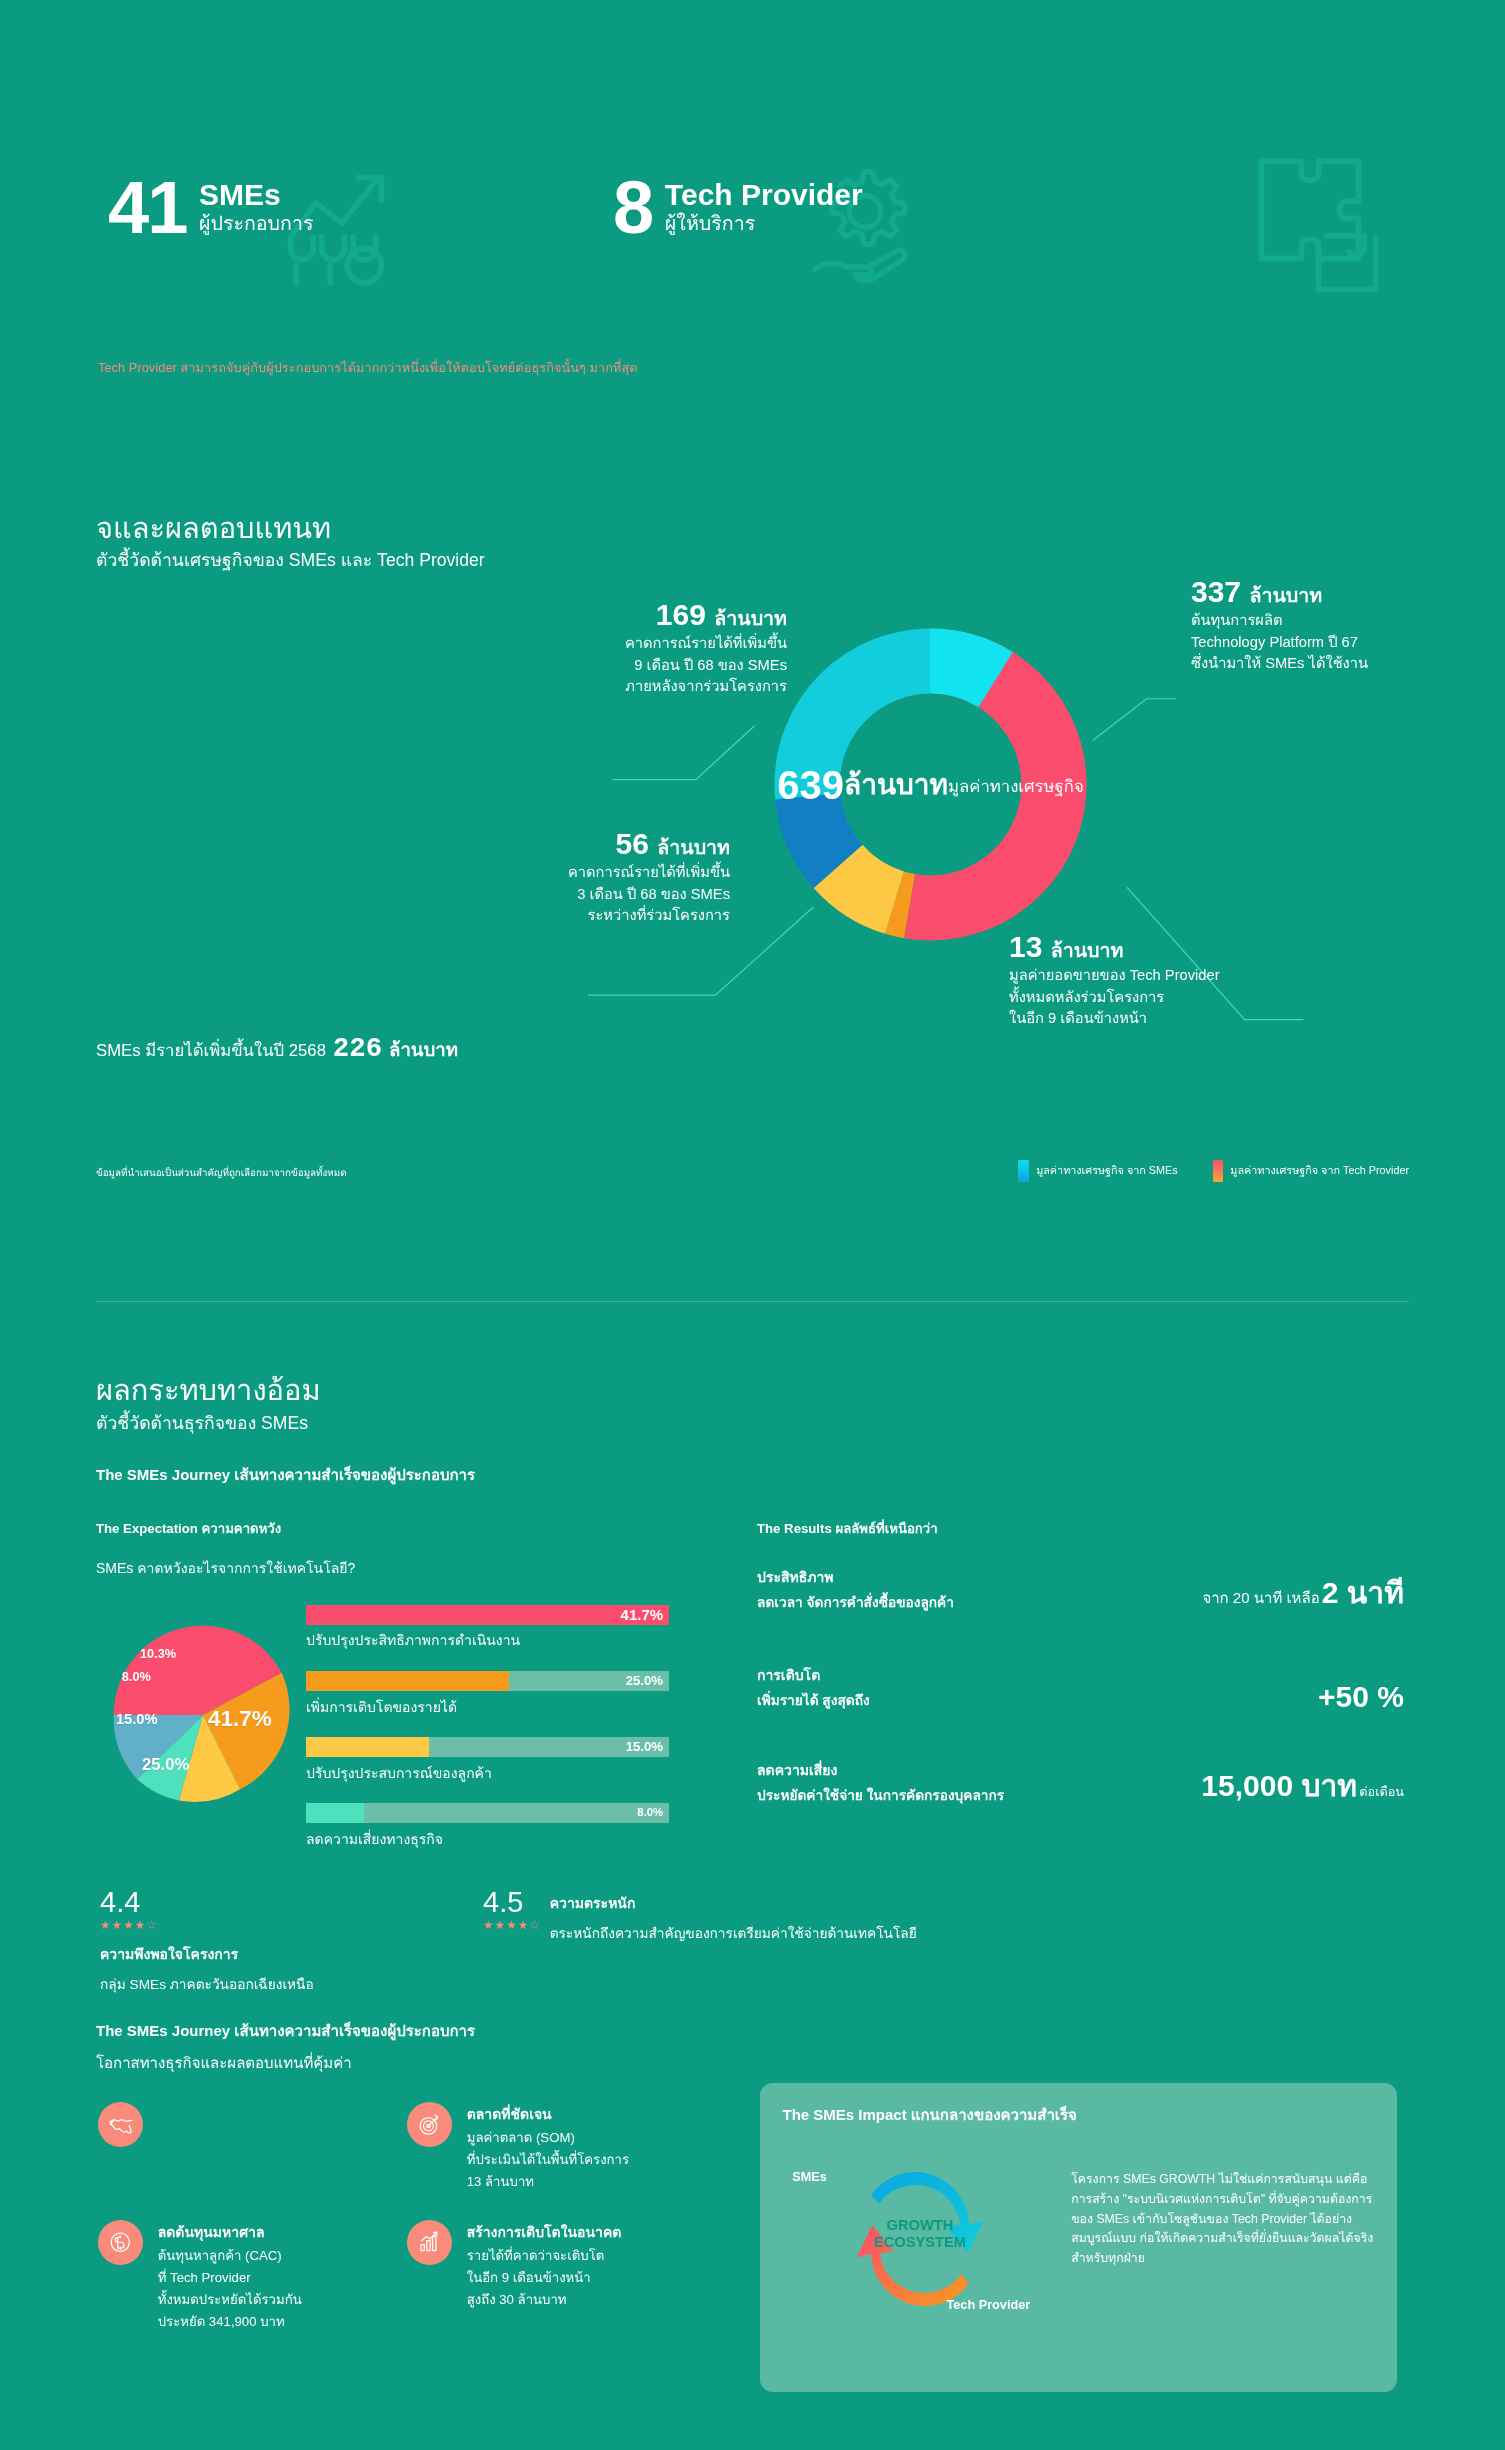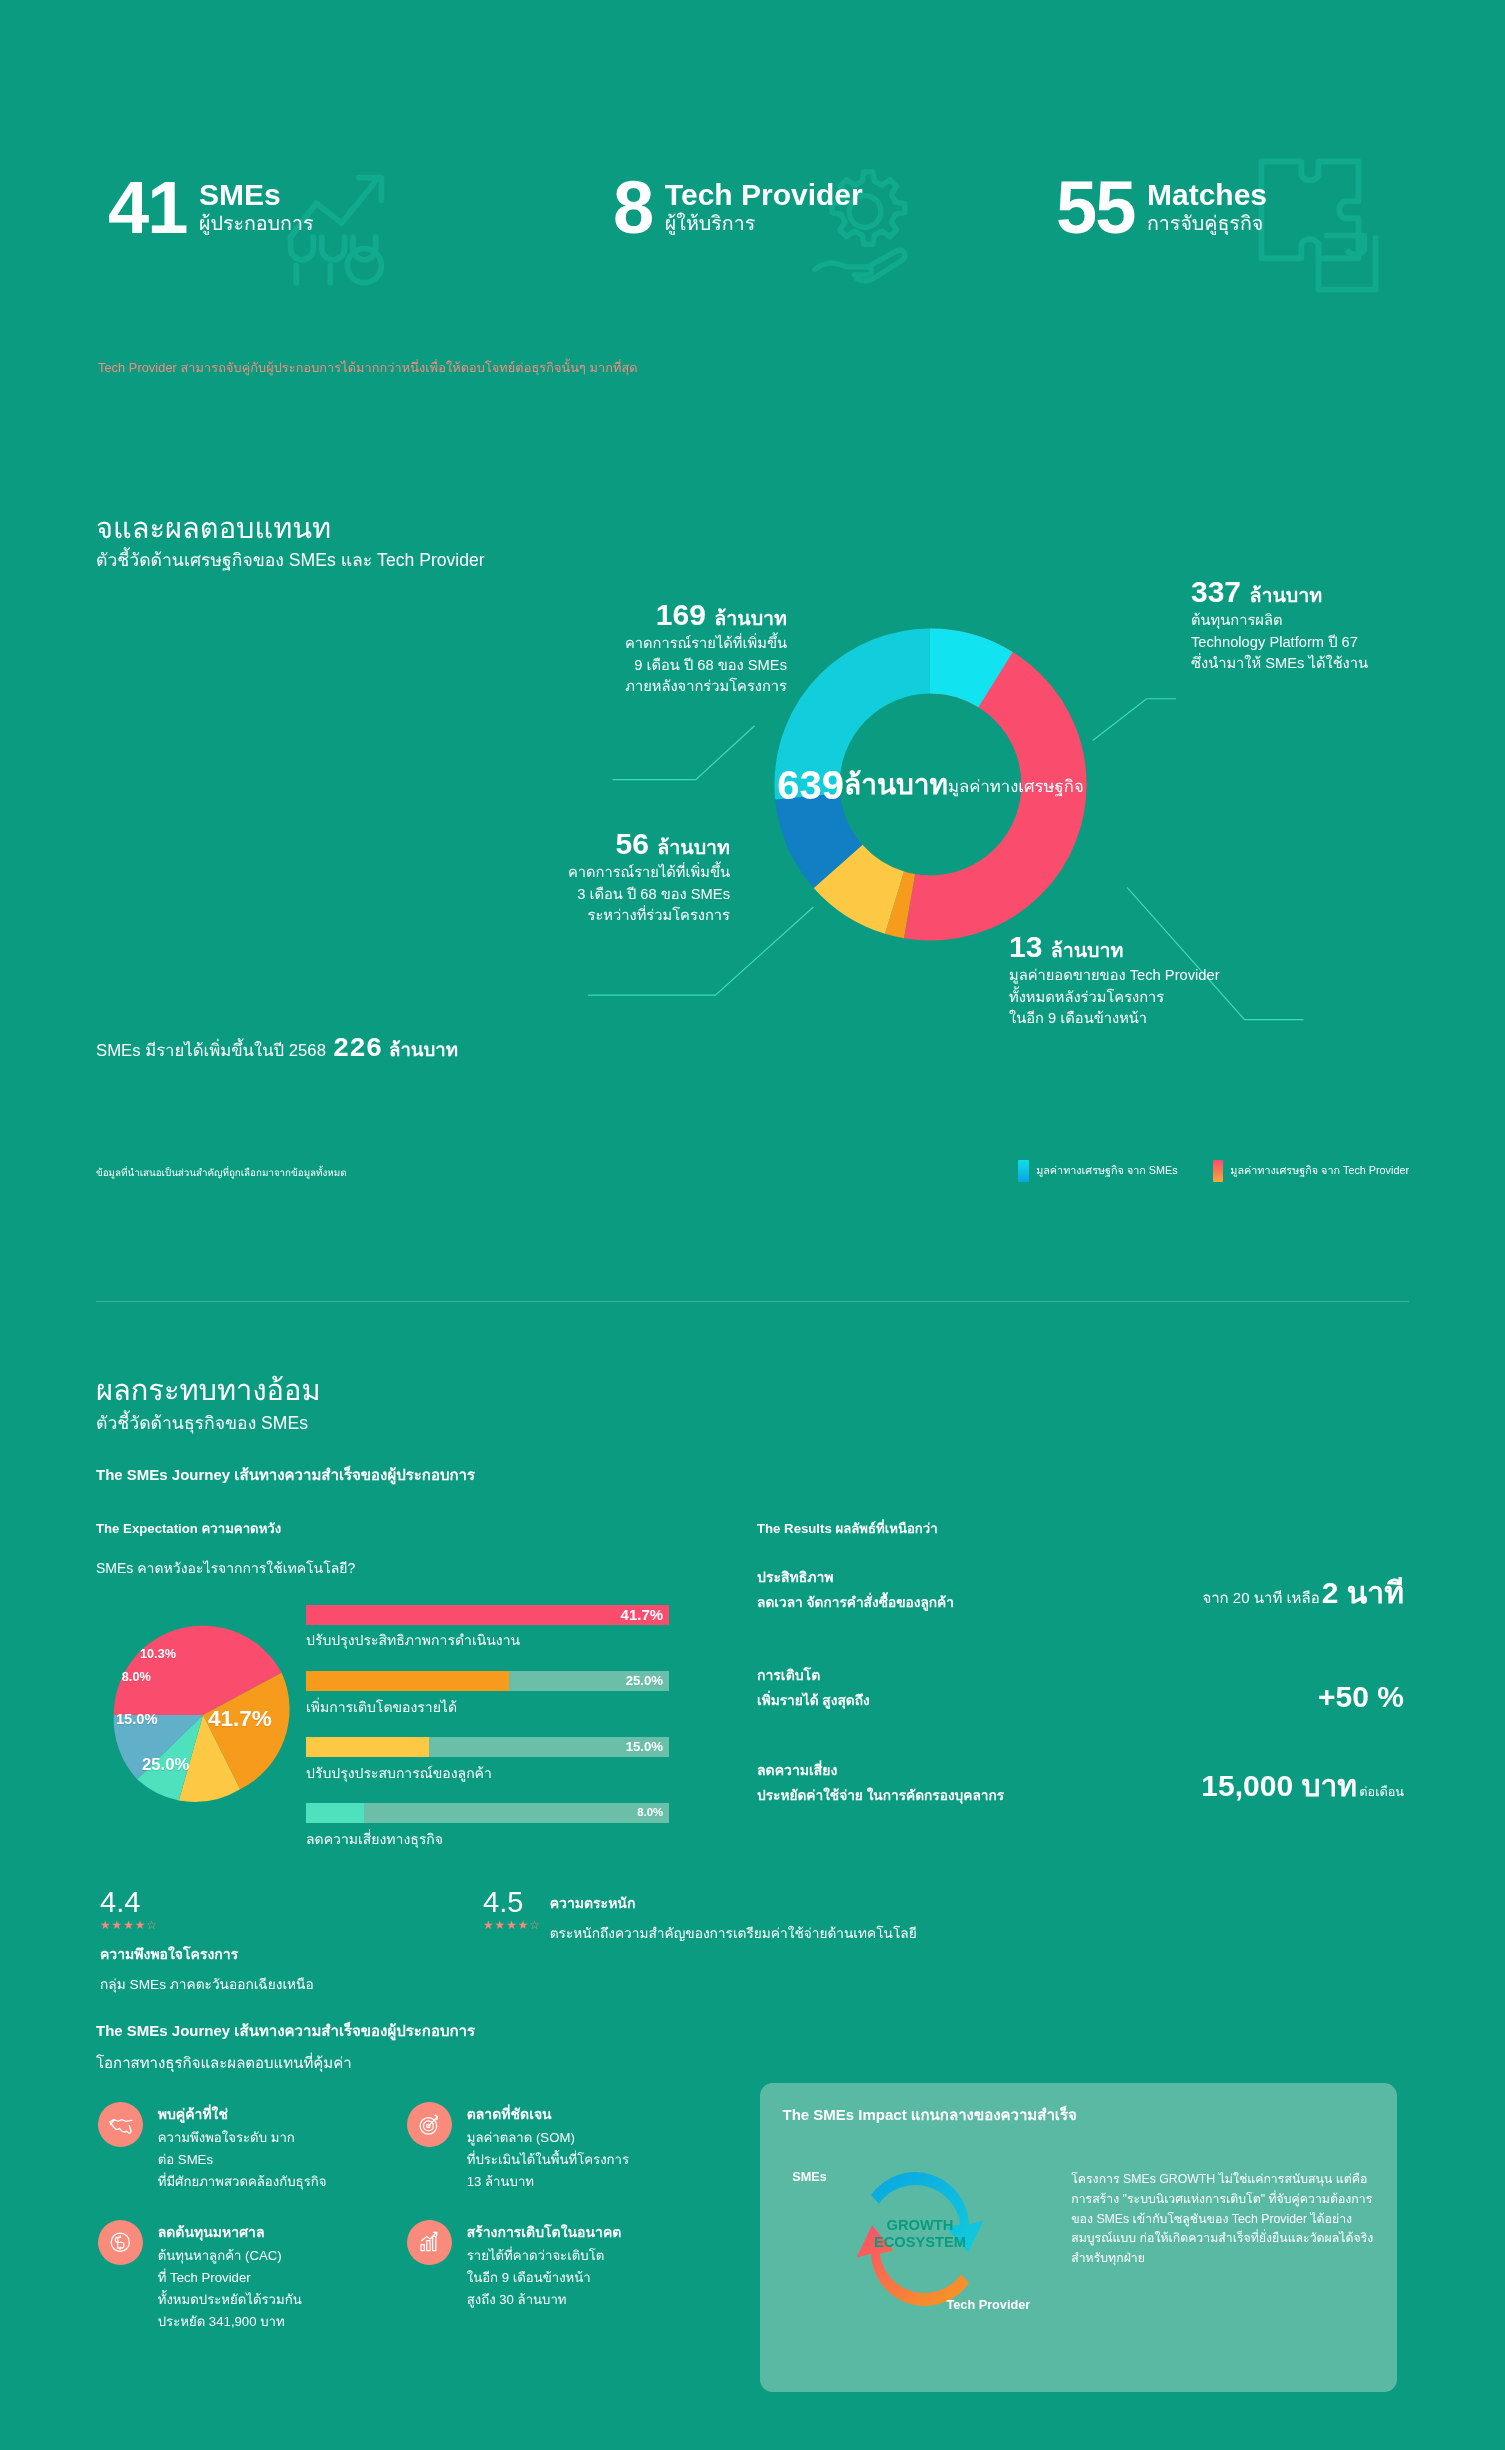--- a/index.html
+++ b/index.html
@@ -186,27 +186,20 @@
     </div>
 
     <div class="stat stat-2">
       <div class="num">8</div>
       <div class="txt">
         <div class="t-en">Tech Provider</div>
         <div class="t-th">ผู้ให้บริการ</div>
       </div>
     </div>
 
-    <div class="stat stat-3">
-      <div class="num">55</div>
-      <div class="txt">
-        <div class="t-en">Matches</div>
-        <div class="t-th">การจับคู่ธุรกิจ</div>
-      </div>
-    </div>
   </div>
 
   <div class="hero-note">Tech Provider สามารถจับคู่กับผู้ประกอบการได้มากกว่าหนึ่งเพื่อให้ตอบโจทย์ต่อธุรกิจนั้นๆ มากที่สุด</div>
 
   <div class="sec1-title">จและผลตอบแทนท</div>
   <div class="sec1-sub">ตัวชี้วัดด้านเศรษฐกิจของ SMEs และ Tech Provider</div>
 
   <svg class="leader" style="left:441px; top:564px;" width="1029" height="490" viewBox="0 0 2100 1000">
     <g stroke="#3fd9c0" stroke-width="2.5" fill="none">
       <path d="M350,440 L520,440 L640,330"></path>
@@ -417,26 +410,20 @@
 
   <div class="card card-1">
     <div class="ico">
       <svg width="27.4" height="27.4" viewBox="0 0 64 64" fill="none" stroke="#fff" stroke-width="3" stroke-linecap="round" stroke-linejoin="round">
         <path d="M6,26 l10,-6 10,4 8,-4 10,4 14,-2"></path>
         <path d="M8,28 l10,12 c3,4 8,4 11,1"></path>
         <path d="M29,41 l6,6 c3,3 8,3 10,0"></path>
         <path d="M45,47 l5,4 c3,2 7,-1 6,-5 l-4,-12"></path>
         <path d="M16,22 l-8,10"></path>
       </svg>
-    </div>
-    <div class="body">
-      <div class="ct">พบคู่ค้าที่ใช่</div>
-      <div class="cl">ความพึงพอใจระดับ มาก</div>
-      <div class="cl">ต่อ SMEs</div>
-      <div class="cl">ที่มีศักยภาพสวดคล้องกับธุรกิจ</div>
     </div>
   </div>
 
   <div class="card card-2">
     <div class="ico">
       <svg width="26.5" height="26.5" viewBox="0 0 64 64" fill="none" stroke="#fff" stroke-width="3" stroke-linecap="round" stroke-linejoin="round">
         <circle cx="30" cy="36" r="20"></circle>
         <circle cx="30" cy="36" r="12"></circle>
         <circle cx="30" cy="36" r="4"></circle>
         <path d="M30,36 L52,14"></path>

